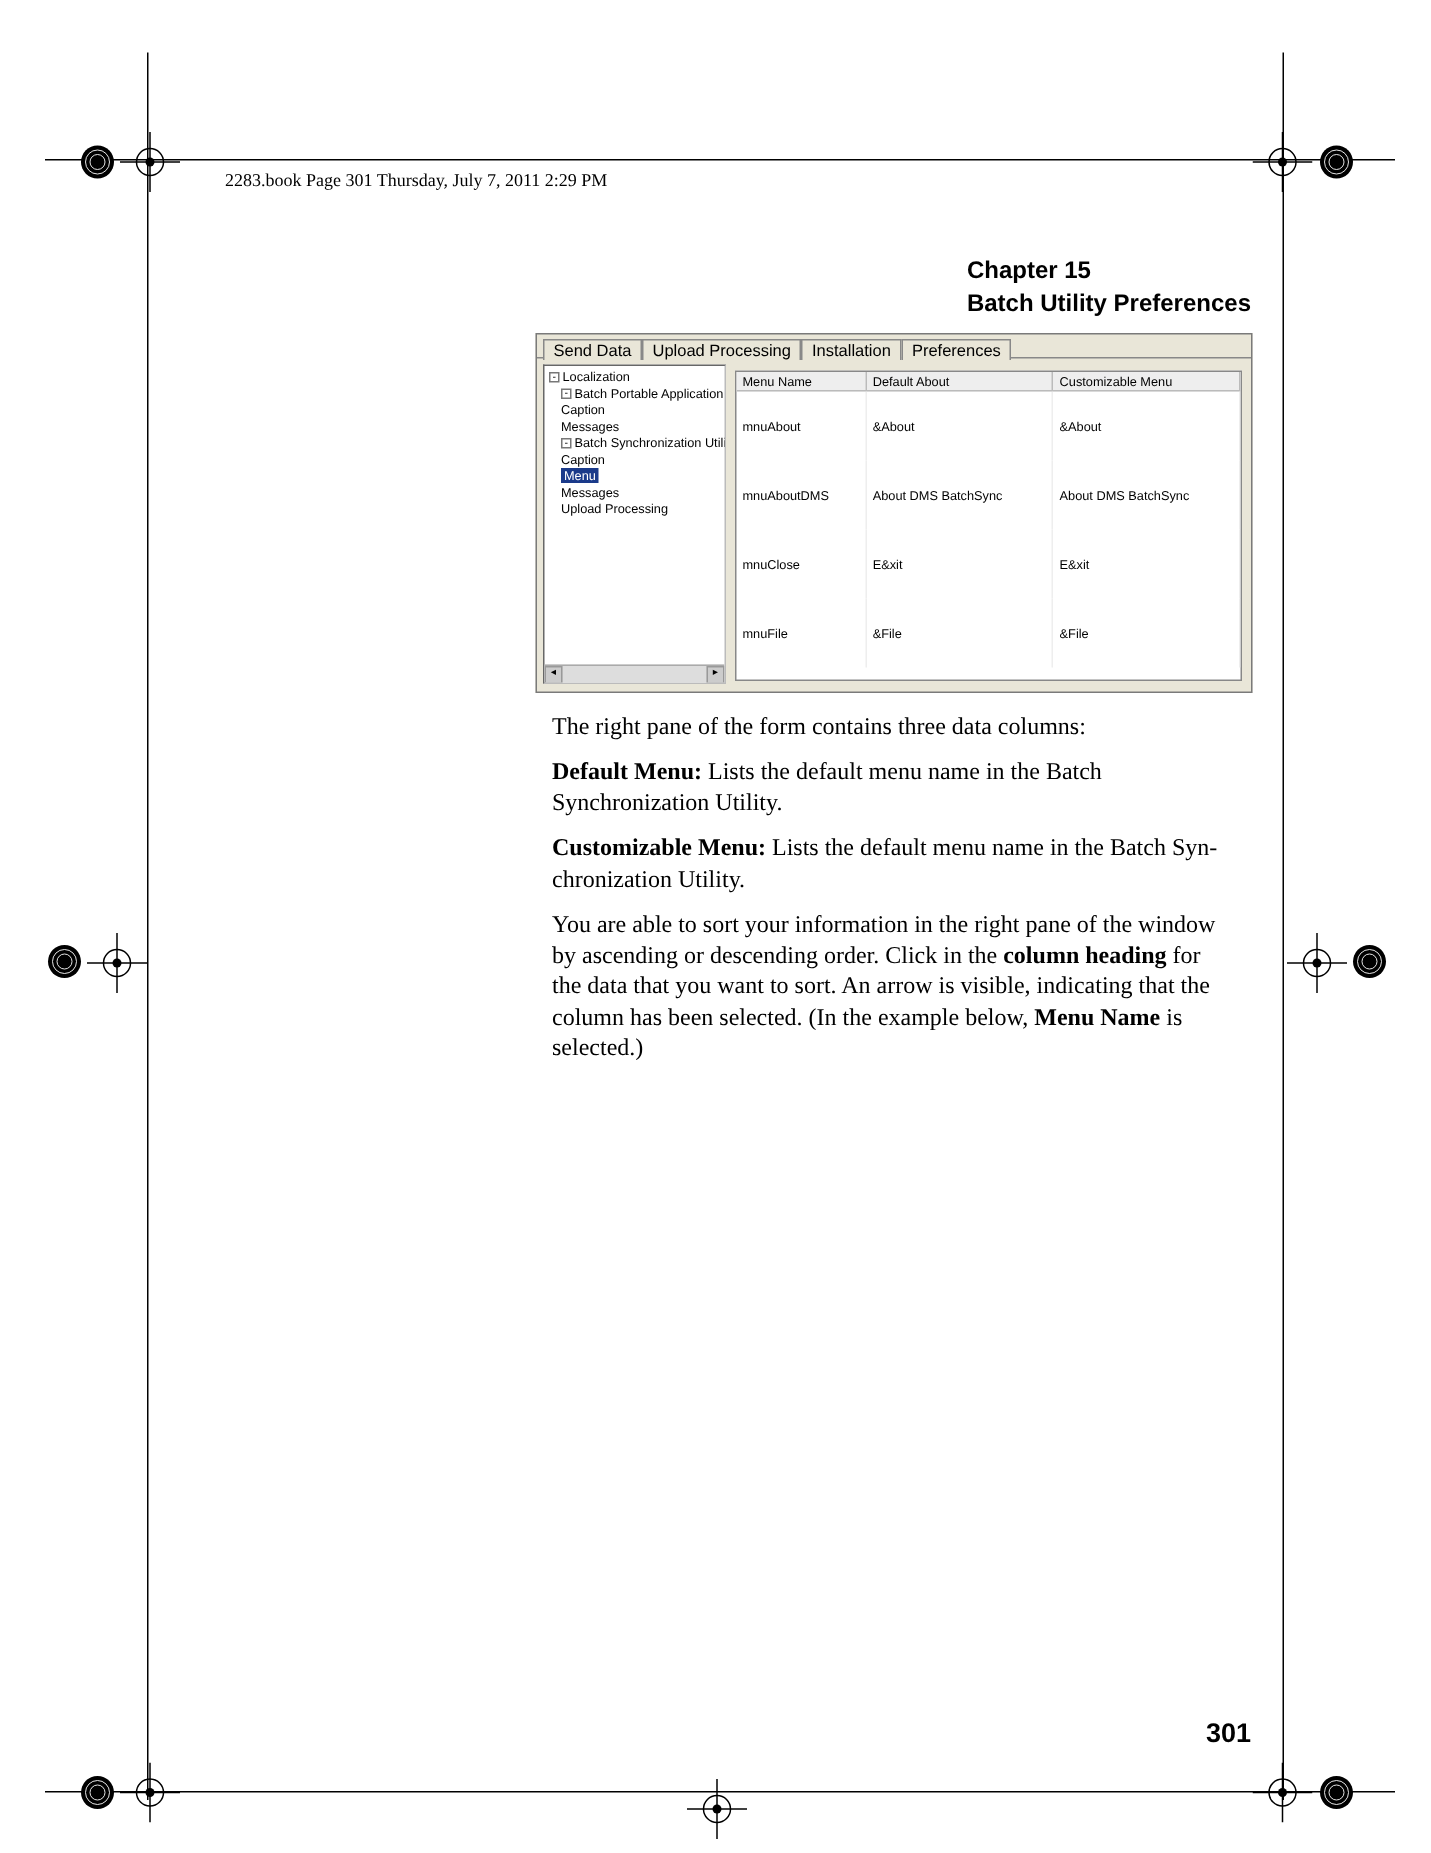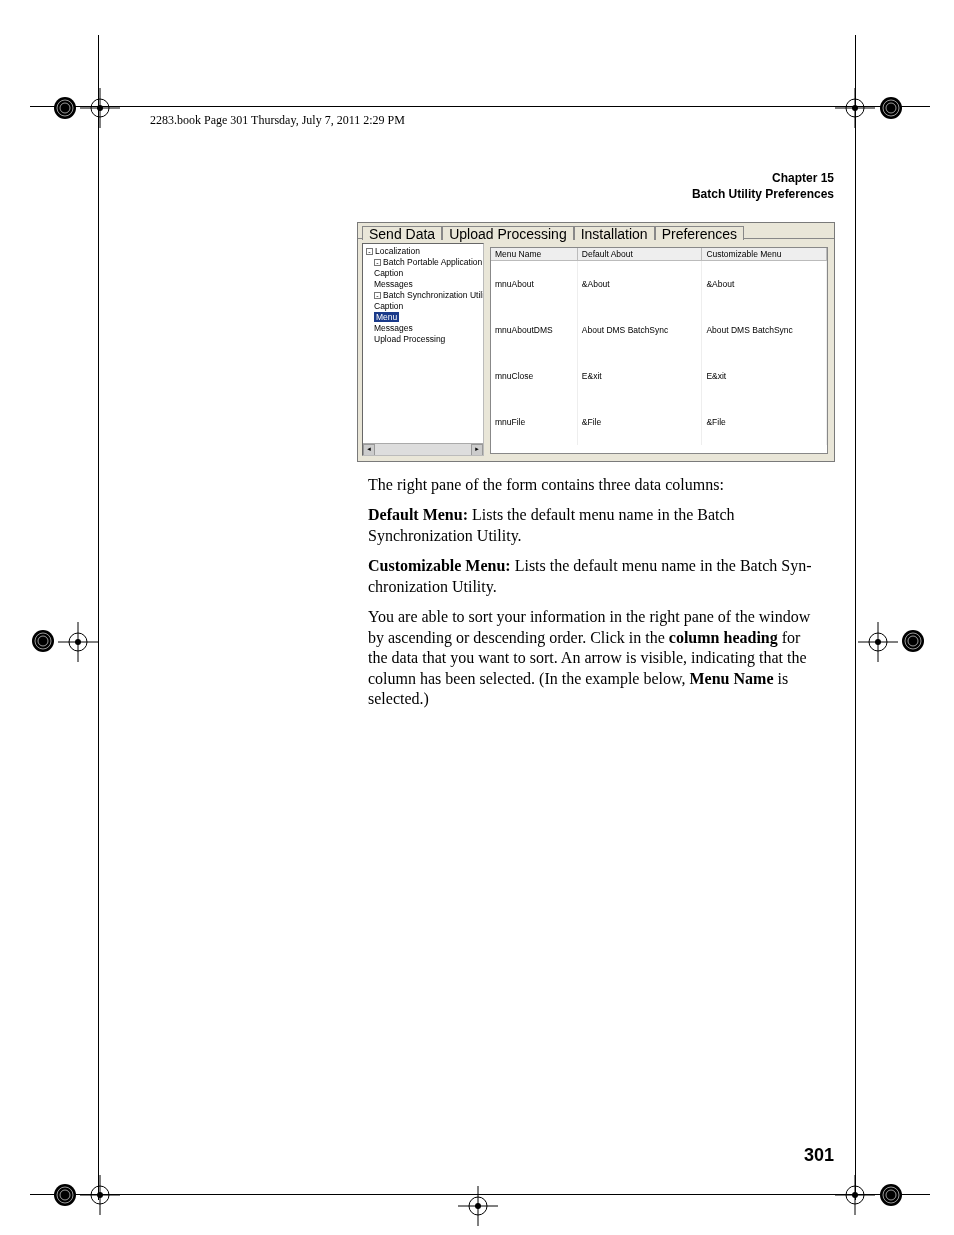--- a/index.html
+++ b/index.html
@@ -11,26 +11,26 @@
   .reg svg { width: 40px; height: 40px; display: block; }
   .ring { position: absolute; width: 26px; height: 26px; }
   .ring svg { width: 26px; height: 26px; display: block; }
   .hline { position: absolute; height: 1px; background: #000; }
   .vline { position: absolute; width: 1px; background: #000; }
 
   
   .runhead { position: absolute; left: 150px; top: 113px; font-family: "Times New Roman", serif; font-size: 12px; }
 
   
-  .chapter { position: absolute; right: 120px; top: 170px; text-align: right; font-family: Arial, Helvetica, sans-serif; font-weight: bold; font-size: 12px; line-height: 1.35; }
+  .chapter { position: absolute; right: 120px; top: 170px; font-family: Arial, Helvetica, sans-serif; font-weight: bold; font-size: 16px; line-height: 1.35; }
 
   
   .shot { position: absolute; left: 357px; top: 222px; width: 478px; height: 240px; background: #e9e6d8; border: 1px solid #7a7a7a; font-family: Tahoma, Arial, sans-serif; font-size: 9px; color: #000; }
   .tabs { display: flex; align-items: flex-end; height: 16px; padding-left: 4px; gap: 0; }
-  .tab { border: 1px solid #888; border-bottom: none; background: #e9e6d8; padding: 1px 6px 0 6px; font-size: 14px; line-height: 12px; position: relative; top: 1px; }
+  .tab { border: 1px solid #888; border-bottom: none; background: #e9e6d8; padding: 1px 6px 0 6px; font-size: 11px; line-height: 12px; position: relative; top: 1px; }
   .tab.active { font-weight: normal; background: #e9e6d8; }
   .tabbar-line { border-bottom: 1px solid #888; margin-top: -1px; }
   .shot-body { display: flex; height: calc(100% - 17px); }
   .tree-pane { width: 122px; border: 1px inset #bbb; background: #fff; margin: 4px 0 4px 4px; padding: 2px 1px; overflow: hidden; position: relative; }
   .tree-list { font-size: 8.5px; line-height: 11px; }
   .tree-list .n { white-space: nowrap; }
   .tree-list .lvl0 { padding-left: 2px; }
   .tree-list .lvl1 { padding-left: 10px; }
   .tree-list .lvl2 { padding-left: 10px; }
   .tree-list .box { display: inline-block; width: 7px; height: 7px; border: 1px solid #777; text-align: center; line-height: 5px; font-size: 7px; margin-right: 2px; vertical-align: middle; }

